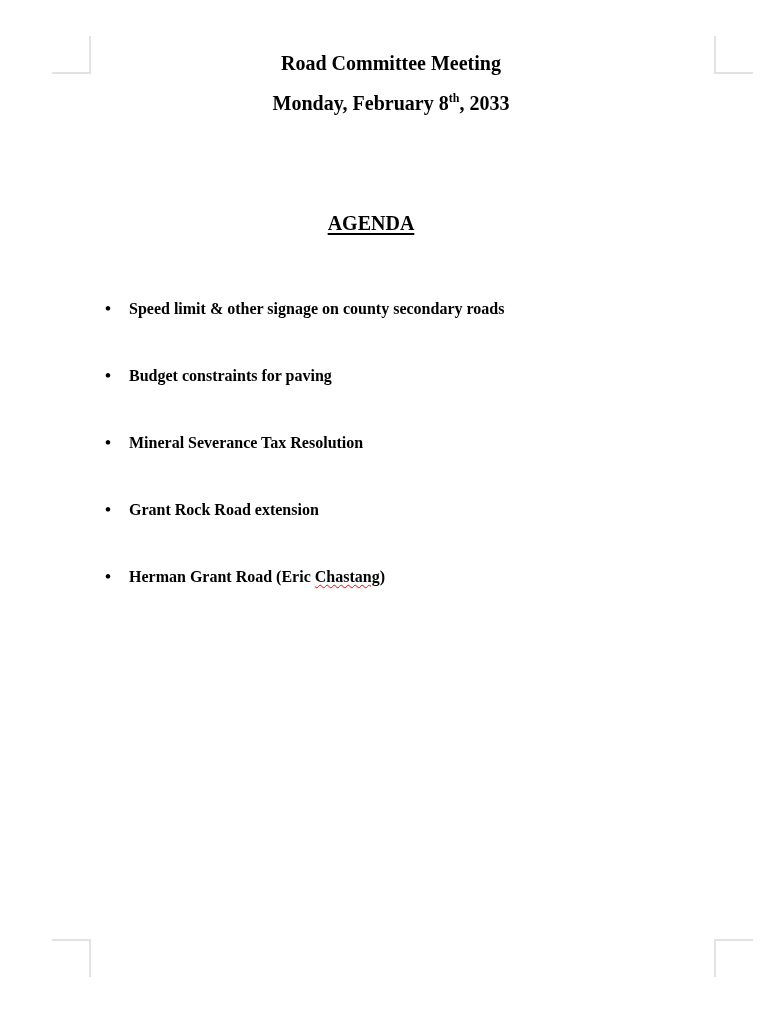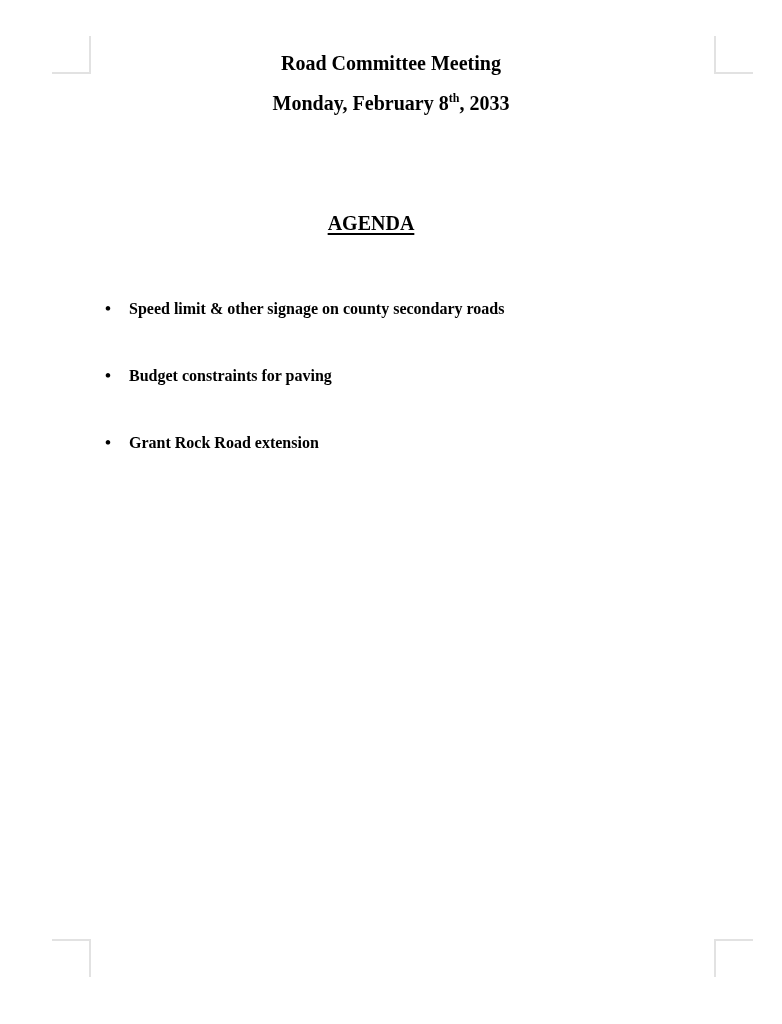--- a/index.html
+++ b/index.html
@@ -106,16 +106,18 @@
     <div><span>Monday, February 8</span><sup>th</sup><span>, 2033</span></div>
   </div>
 
   <div class="agenda-heading">
     <span class="underlined">AGENDA</span>
   </div>
 
   <ul class="agenda-list">
       <li><span>Speed limit &amp; other signage on county secondary roads</span></li>
       <li><span>Budget constraints for paving</span></li>
+      <li><span>Mineral Severance Tax Resolution</span></li>
       <li><span>Grant Rock Road extension</span></li>
+      <li><span>Herman Grant Road (Eric </span><span class="misspelled">Chastang</span><span>)</span></li>
     </ul>
 
 </div>
 
 </body></html>

